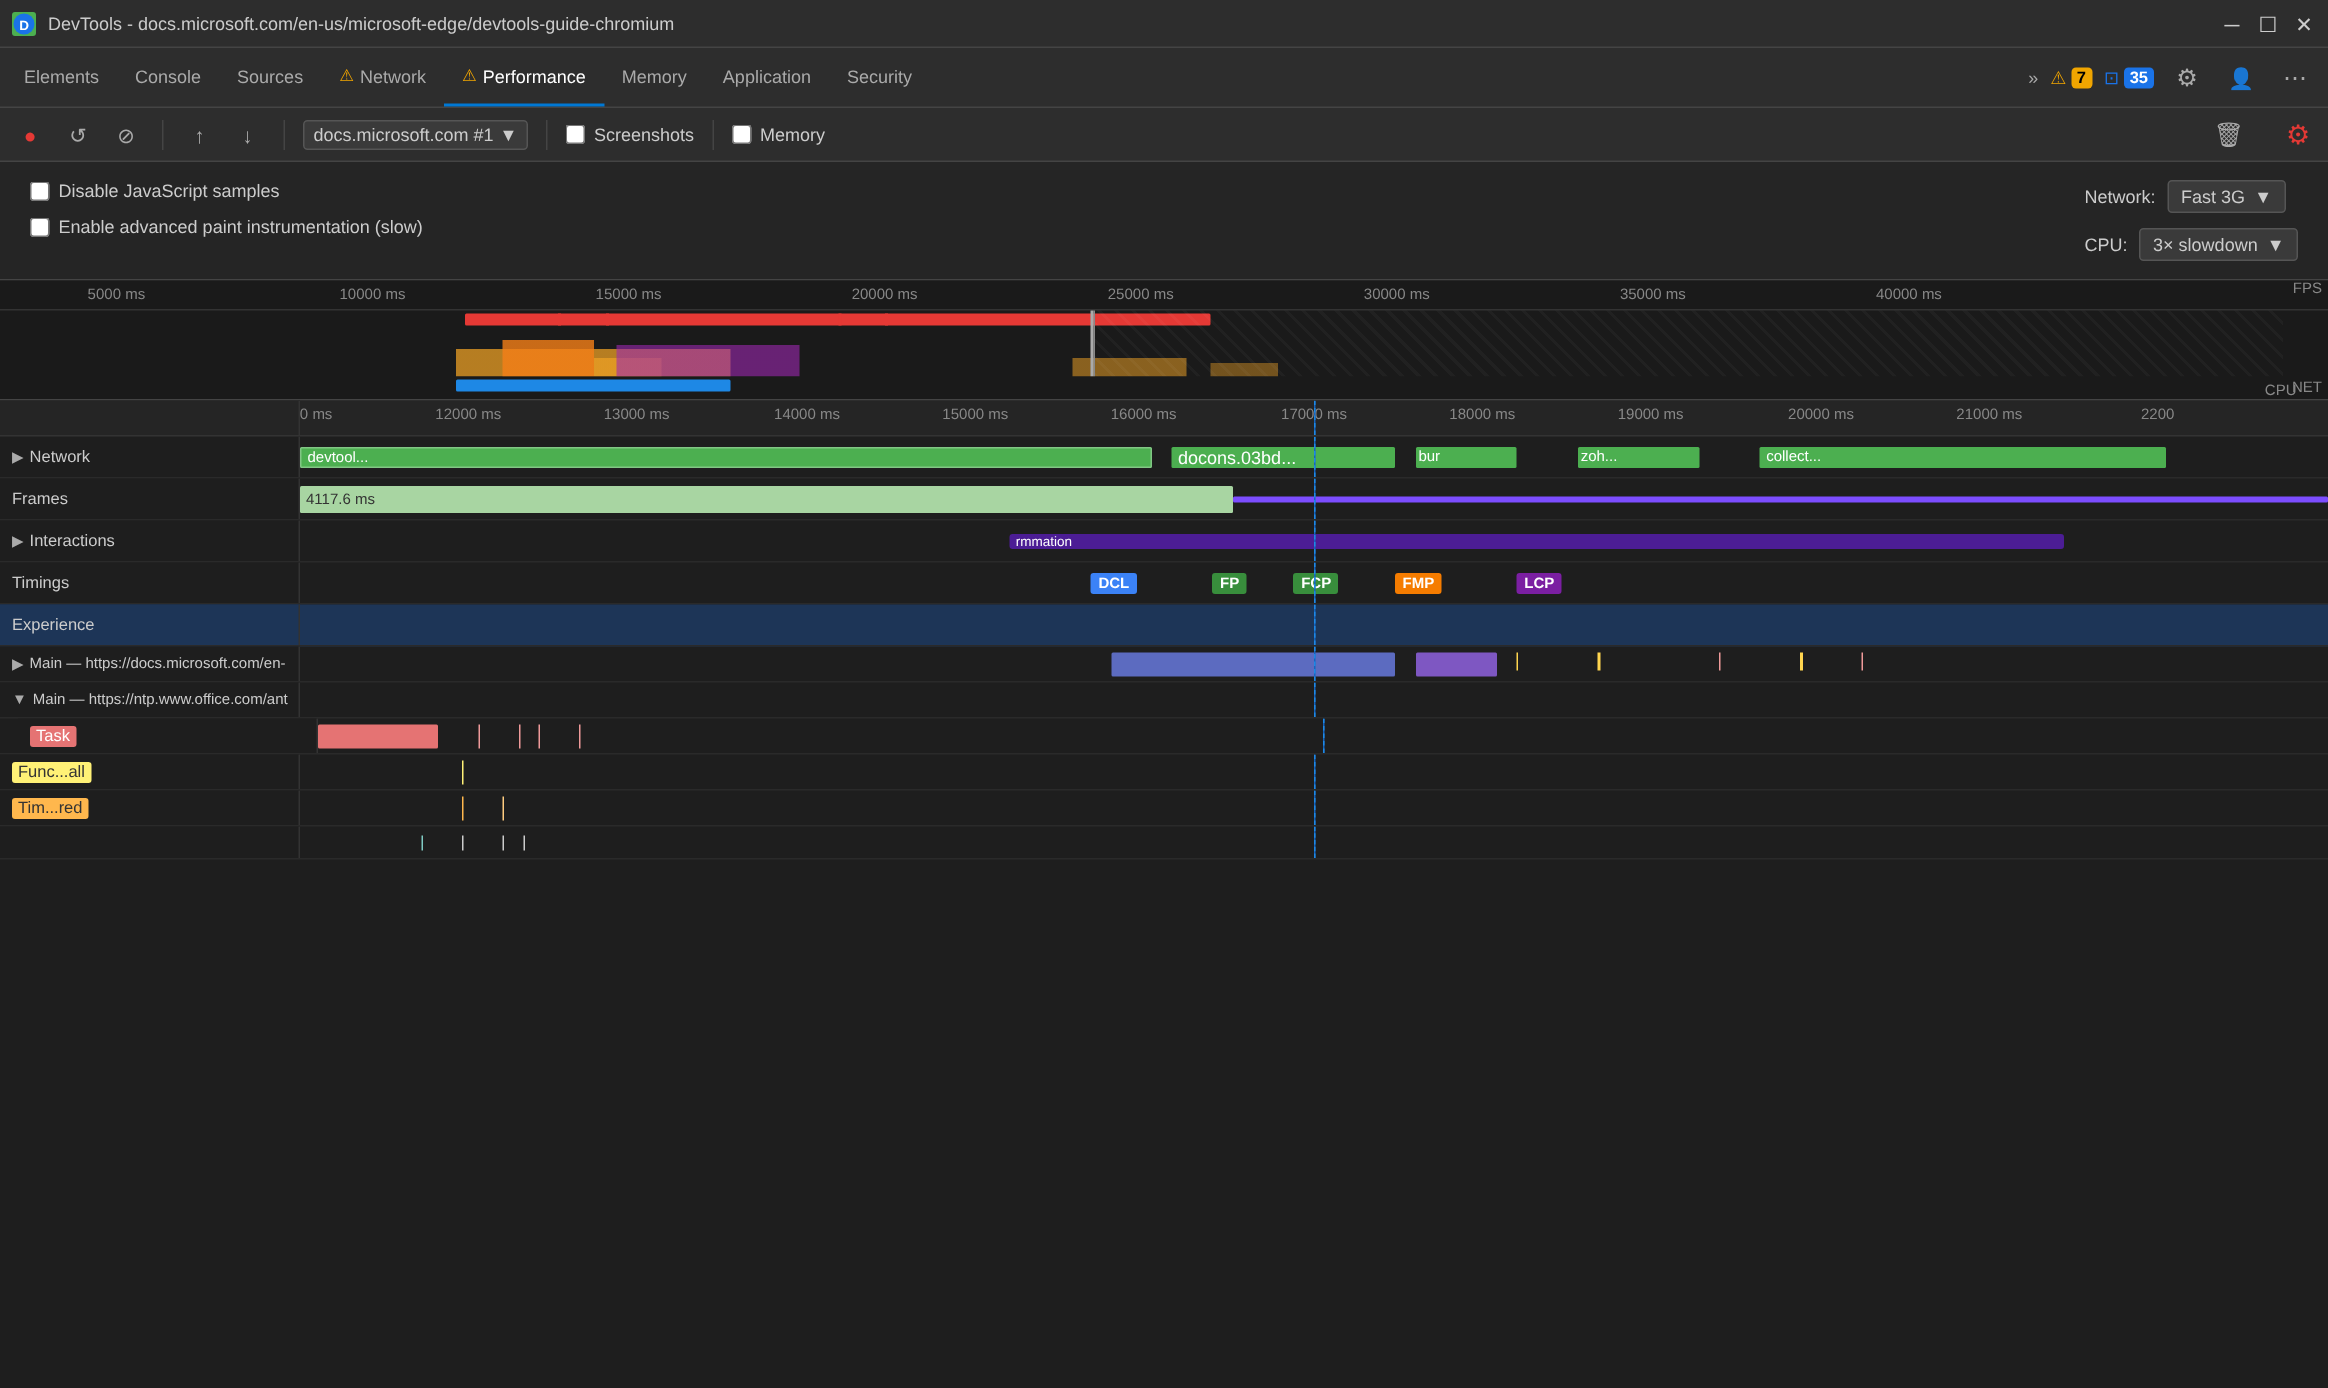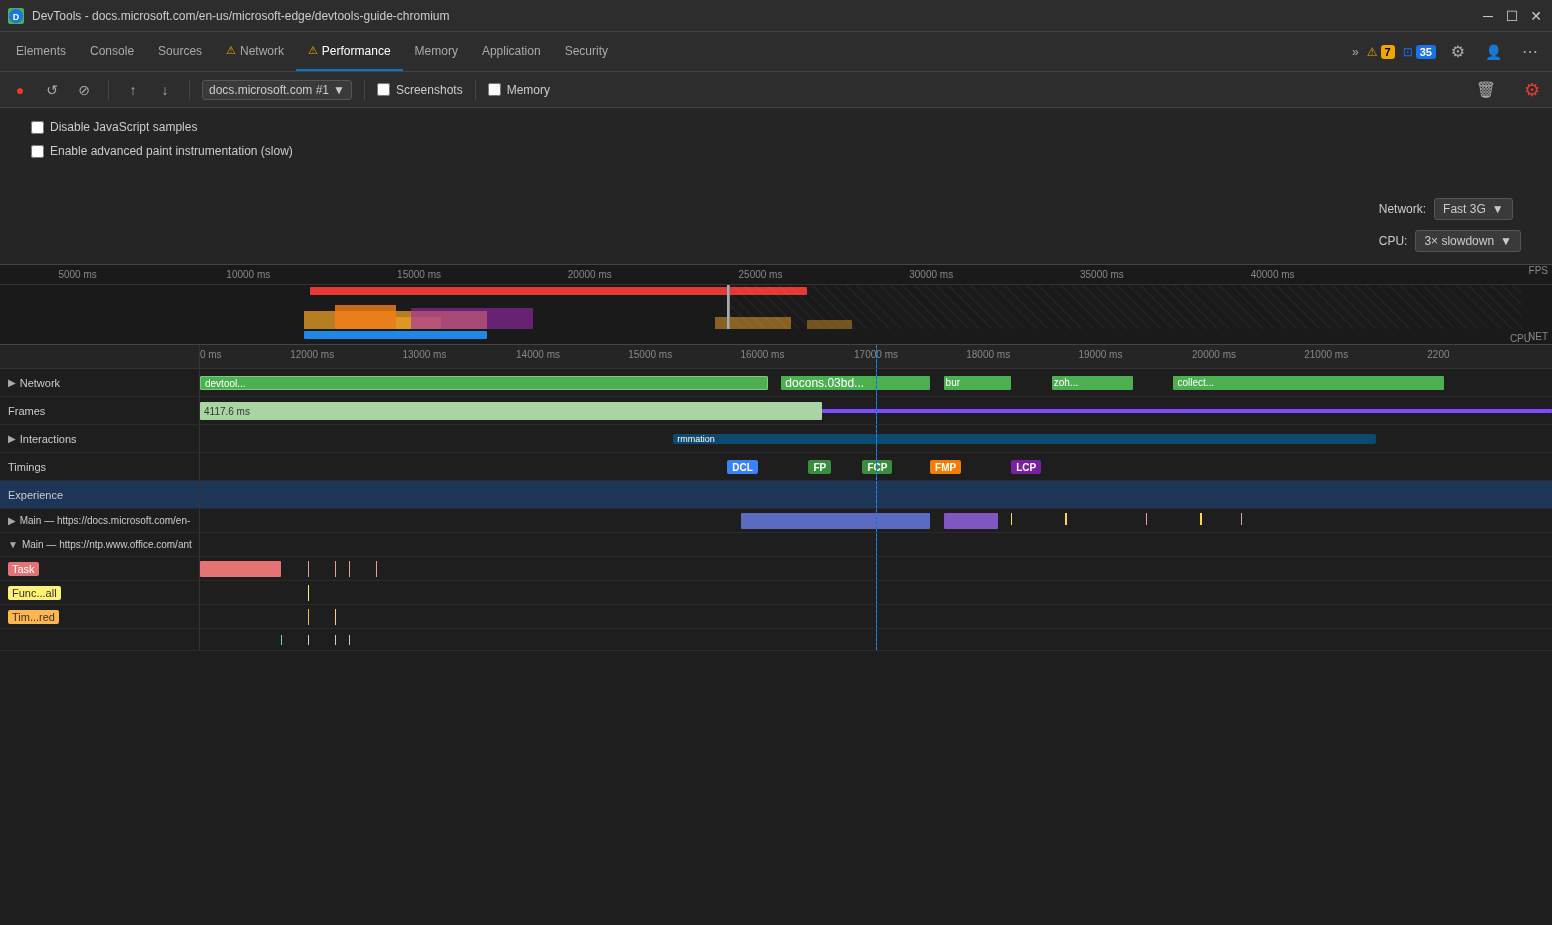--- a/index.html
+++ b/index.html
@@ -73,26 +73,25 @@
       display: flex; align-items: center; gap: 4px;
     }
     .checkbox-item { display: flex; align-items: center; gap: 6px; color: #ccc; font-size: 12px; cursor: pointer; }
     .checkbox-item input { cursor: pointer; }
     .screenshots-label { display: flex; align-items: center; gap: 6px; color: #ccc; font-size: 12px; }
     .trash-btn { cursor: pointer; color: #aaa; font-size: 16px; }
 
     
     .settings-panel {
       background: #252525;
-      padding: 12px 31px;
+      padding: 12px 20px;
       border-bottom: 1px solid #444;
       display: flex;
       gap: 40px;
       align-items: flex-start;
-      flex-direction: column;
     }
     .settings-left { display: flex; flex-direction: column; gap: 10px; }
     .settings-right { display: flex; flex-direction: column; gap: 10px; margin-left: auto; }
     .setting-row { display: flex; align-items: center; gap: 8px; color: #ccc; font-size: 12px; }
     .setting-dropdown {
       background: #3a3a3a; border: 1px solid #555; color: #ccc;
       padding: 3px 8px; border-radius: 3px; font-size: 12px;
       display: flex; align-items: center; gap: 6px; cursor: pointer;
     }
 
@@ -219,21 +218,21 @@
       display: flex;
       flex-direction: column;
       height: calc(925px - 32px - 40px - 36px);
     }
 
     .interaction-bar {
       position: absolute;
       height: 10px;
       top: 9px;
       border-radius: 2px;
-      background: #0c4a6e;
+      background: #4c1d95;
     }
   </style>
 </head>
 <body>
 
 <div class="title-bar">
   <div class="title-bar-icon">
     <svg width="16" height="16" viewBox="0 0 16 16">
       <circle cx="8" cy="8" r="7" fill="#1a73e8"></circle>
       <text x="8" y="12" text-anchor="middle" fill="white" font-size="9" font-weight="bold">D</text>
@@ -526,21 +525,21 @@
     <div class="timeline-row" style="height:24px;">
       <div class="timeline-row-label">
         <span class="expand-arrow">▼</span>
         <span style="font-size:10px;overflow:hidden;white-space:nowrap;max-width:170px;">Main — https://ntp.www.office.com/antp/content?locale=en&amp;dsp=1&amp;sp=Bing</span>
       </div>
       <div class="timeline-row-content">
         <div style="position:absolute;left:50%;top:0;bottom:0;width:1px;background:#1565c0;border-left:1px dashed #1e88e5;z-index:2;"></div>
       </div>
     </div>
 
-    <div class="timeline-row" style="height:24px;">
+    <div class="timeline-row" style="height:24px;padding-left:12px;">
       <div class="timeline-row-label">
         <div style="background:#e57373;padding:1px 4px;border-radius:2px;font-size:11px;color:#fff;">
           <span>Task</span>
         </div>
       </div>
       <div class="timeline-row-content">
 
         <div style="position:absolute;left:0%;top:4px;width:6%;height:16px;background:#e57373;border-radius:1px;"></div>
         <div style="position:absolute;left:8%;top:4px;width:1px;height:16px;background:#ef9a9a;"></div>
         <div style="position:absolute;left:10%;top:4px;width:1px;height:16px;background:#ef9a9a;"></div>

